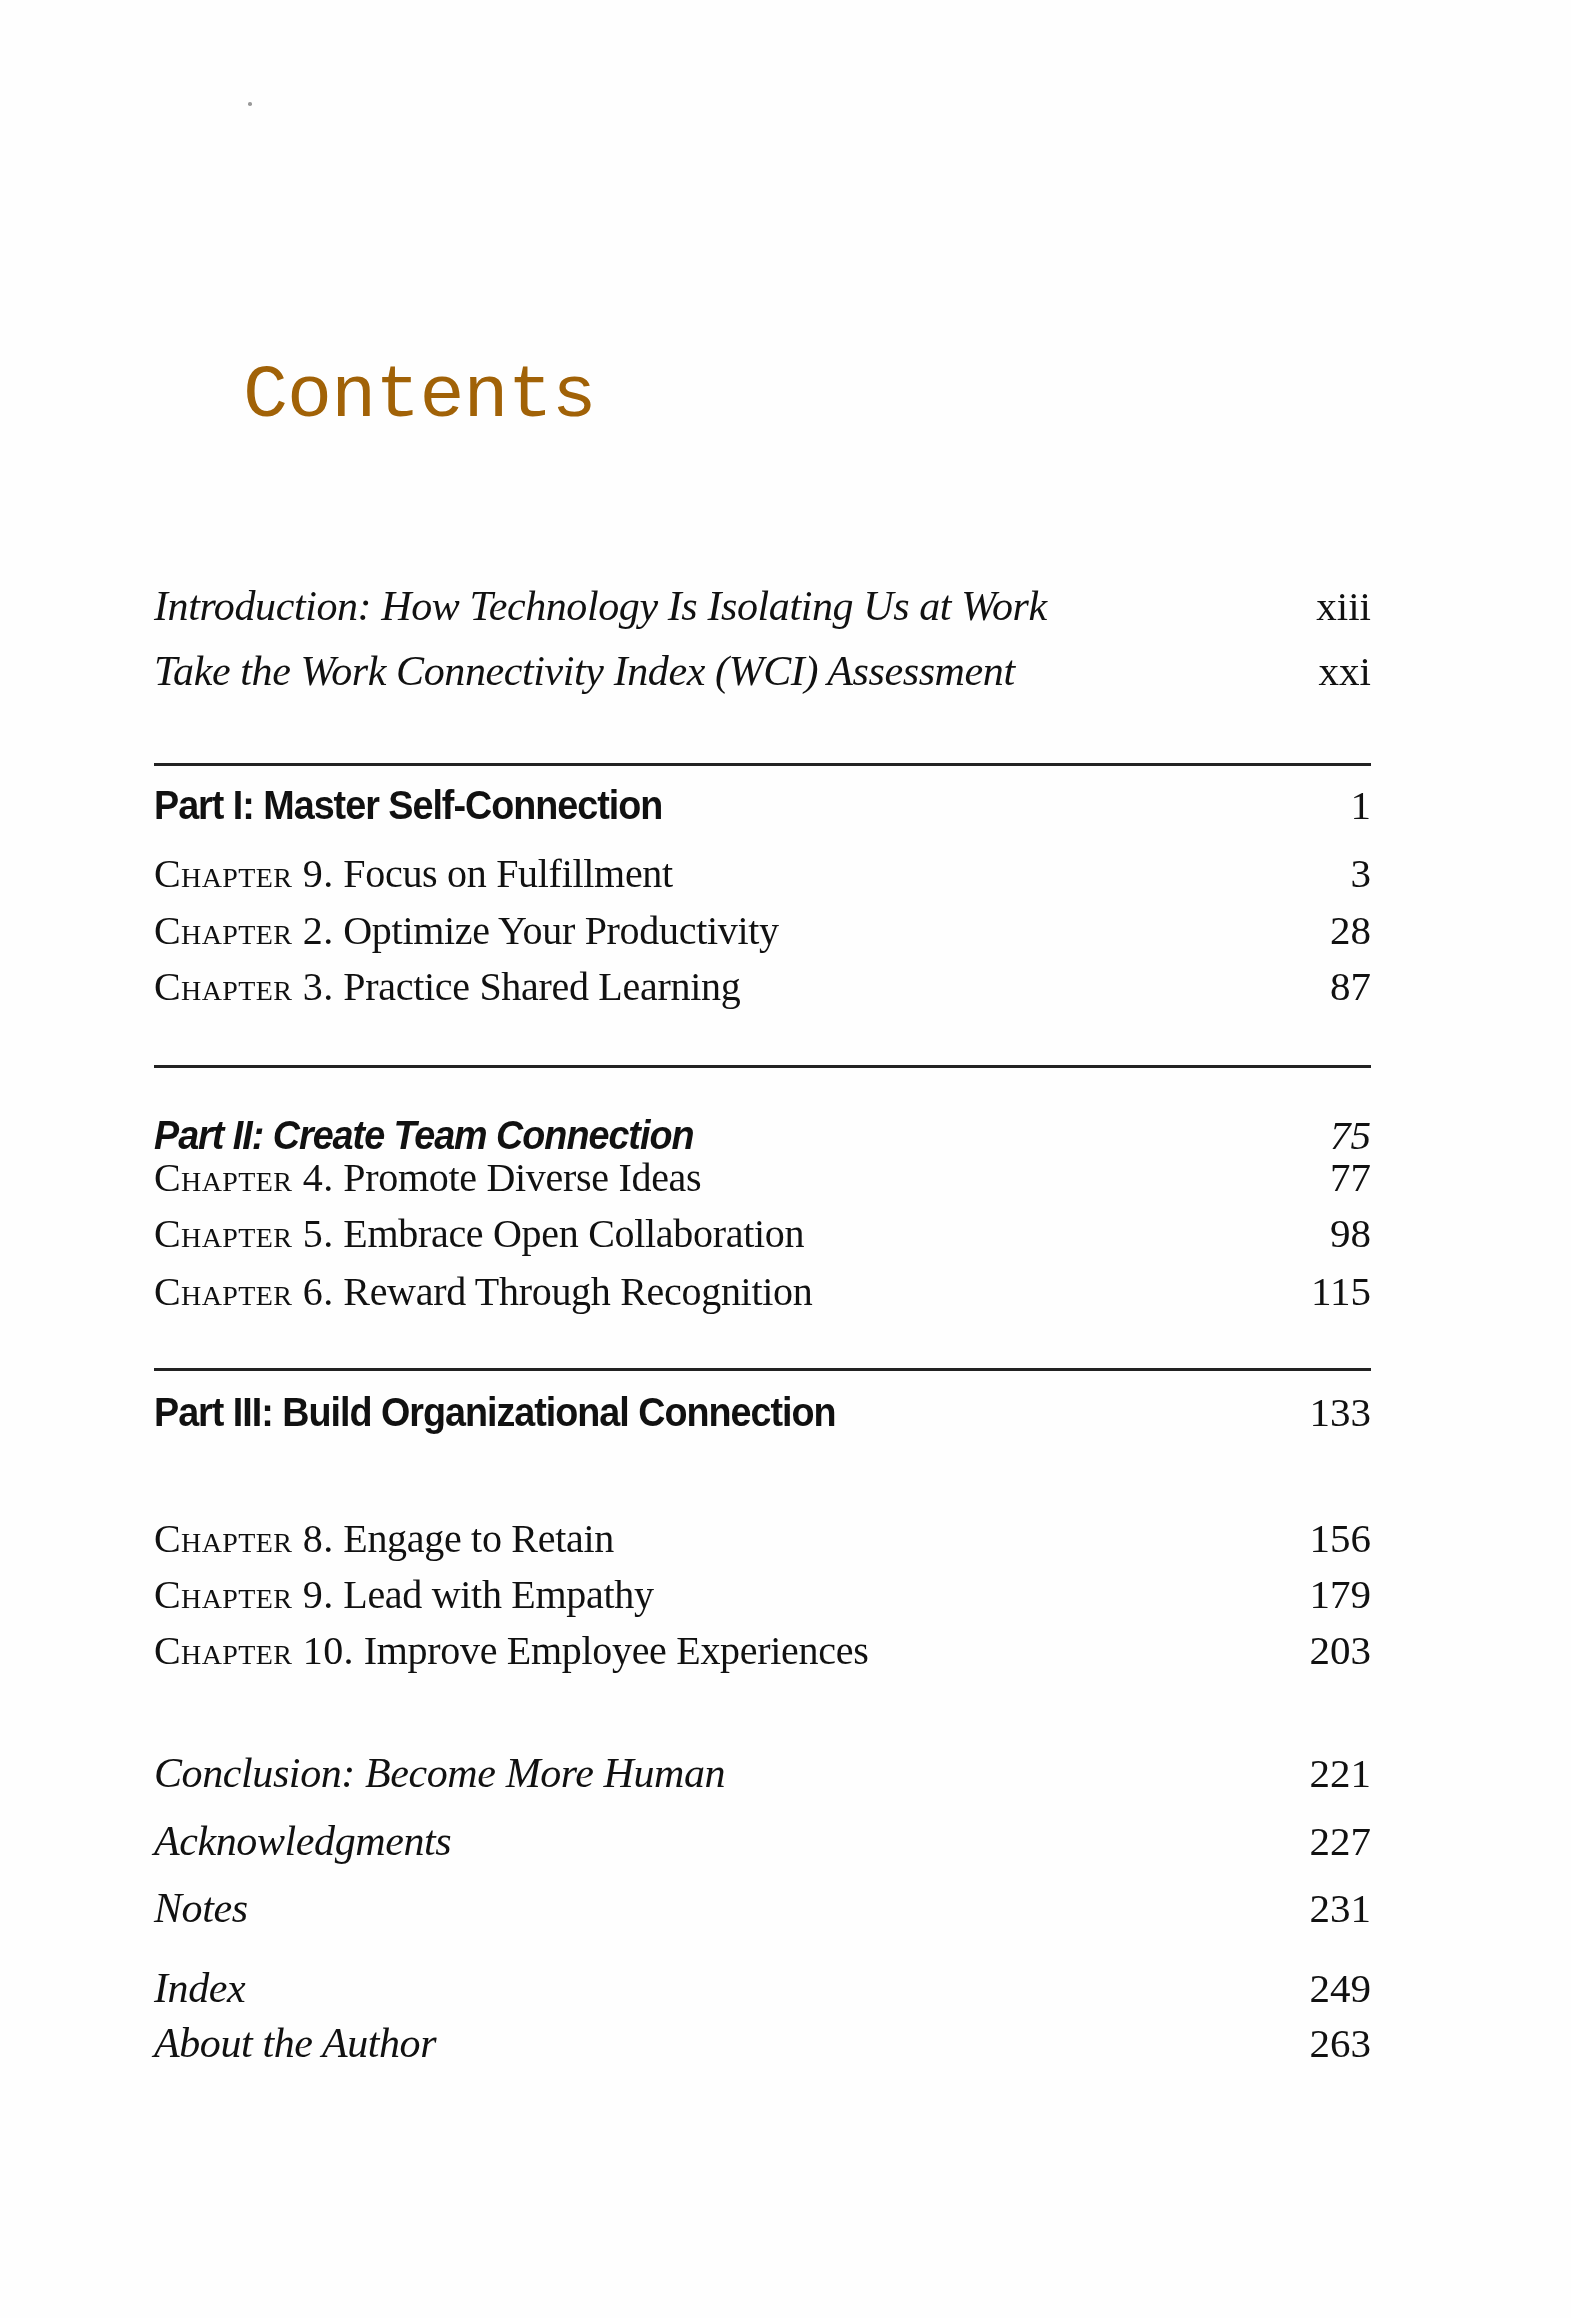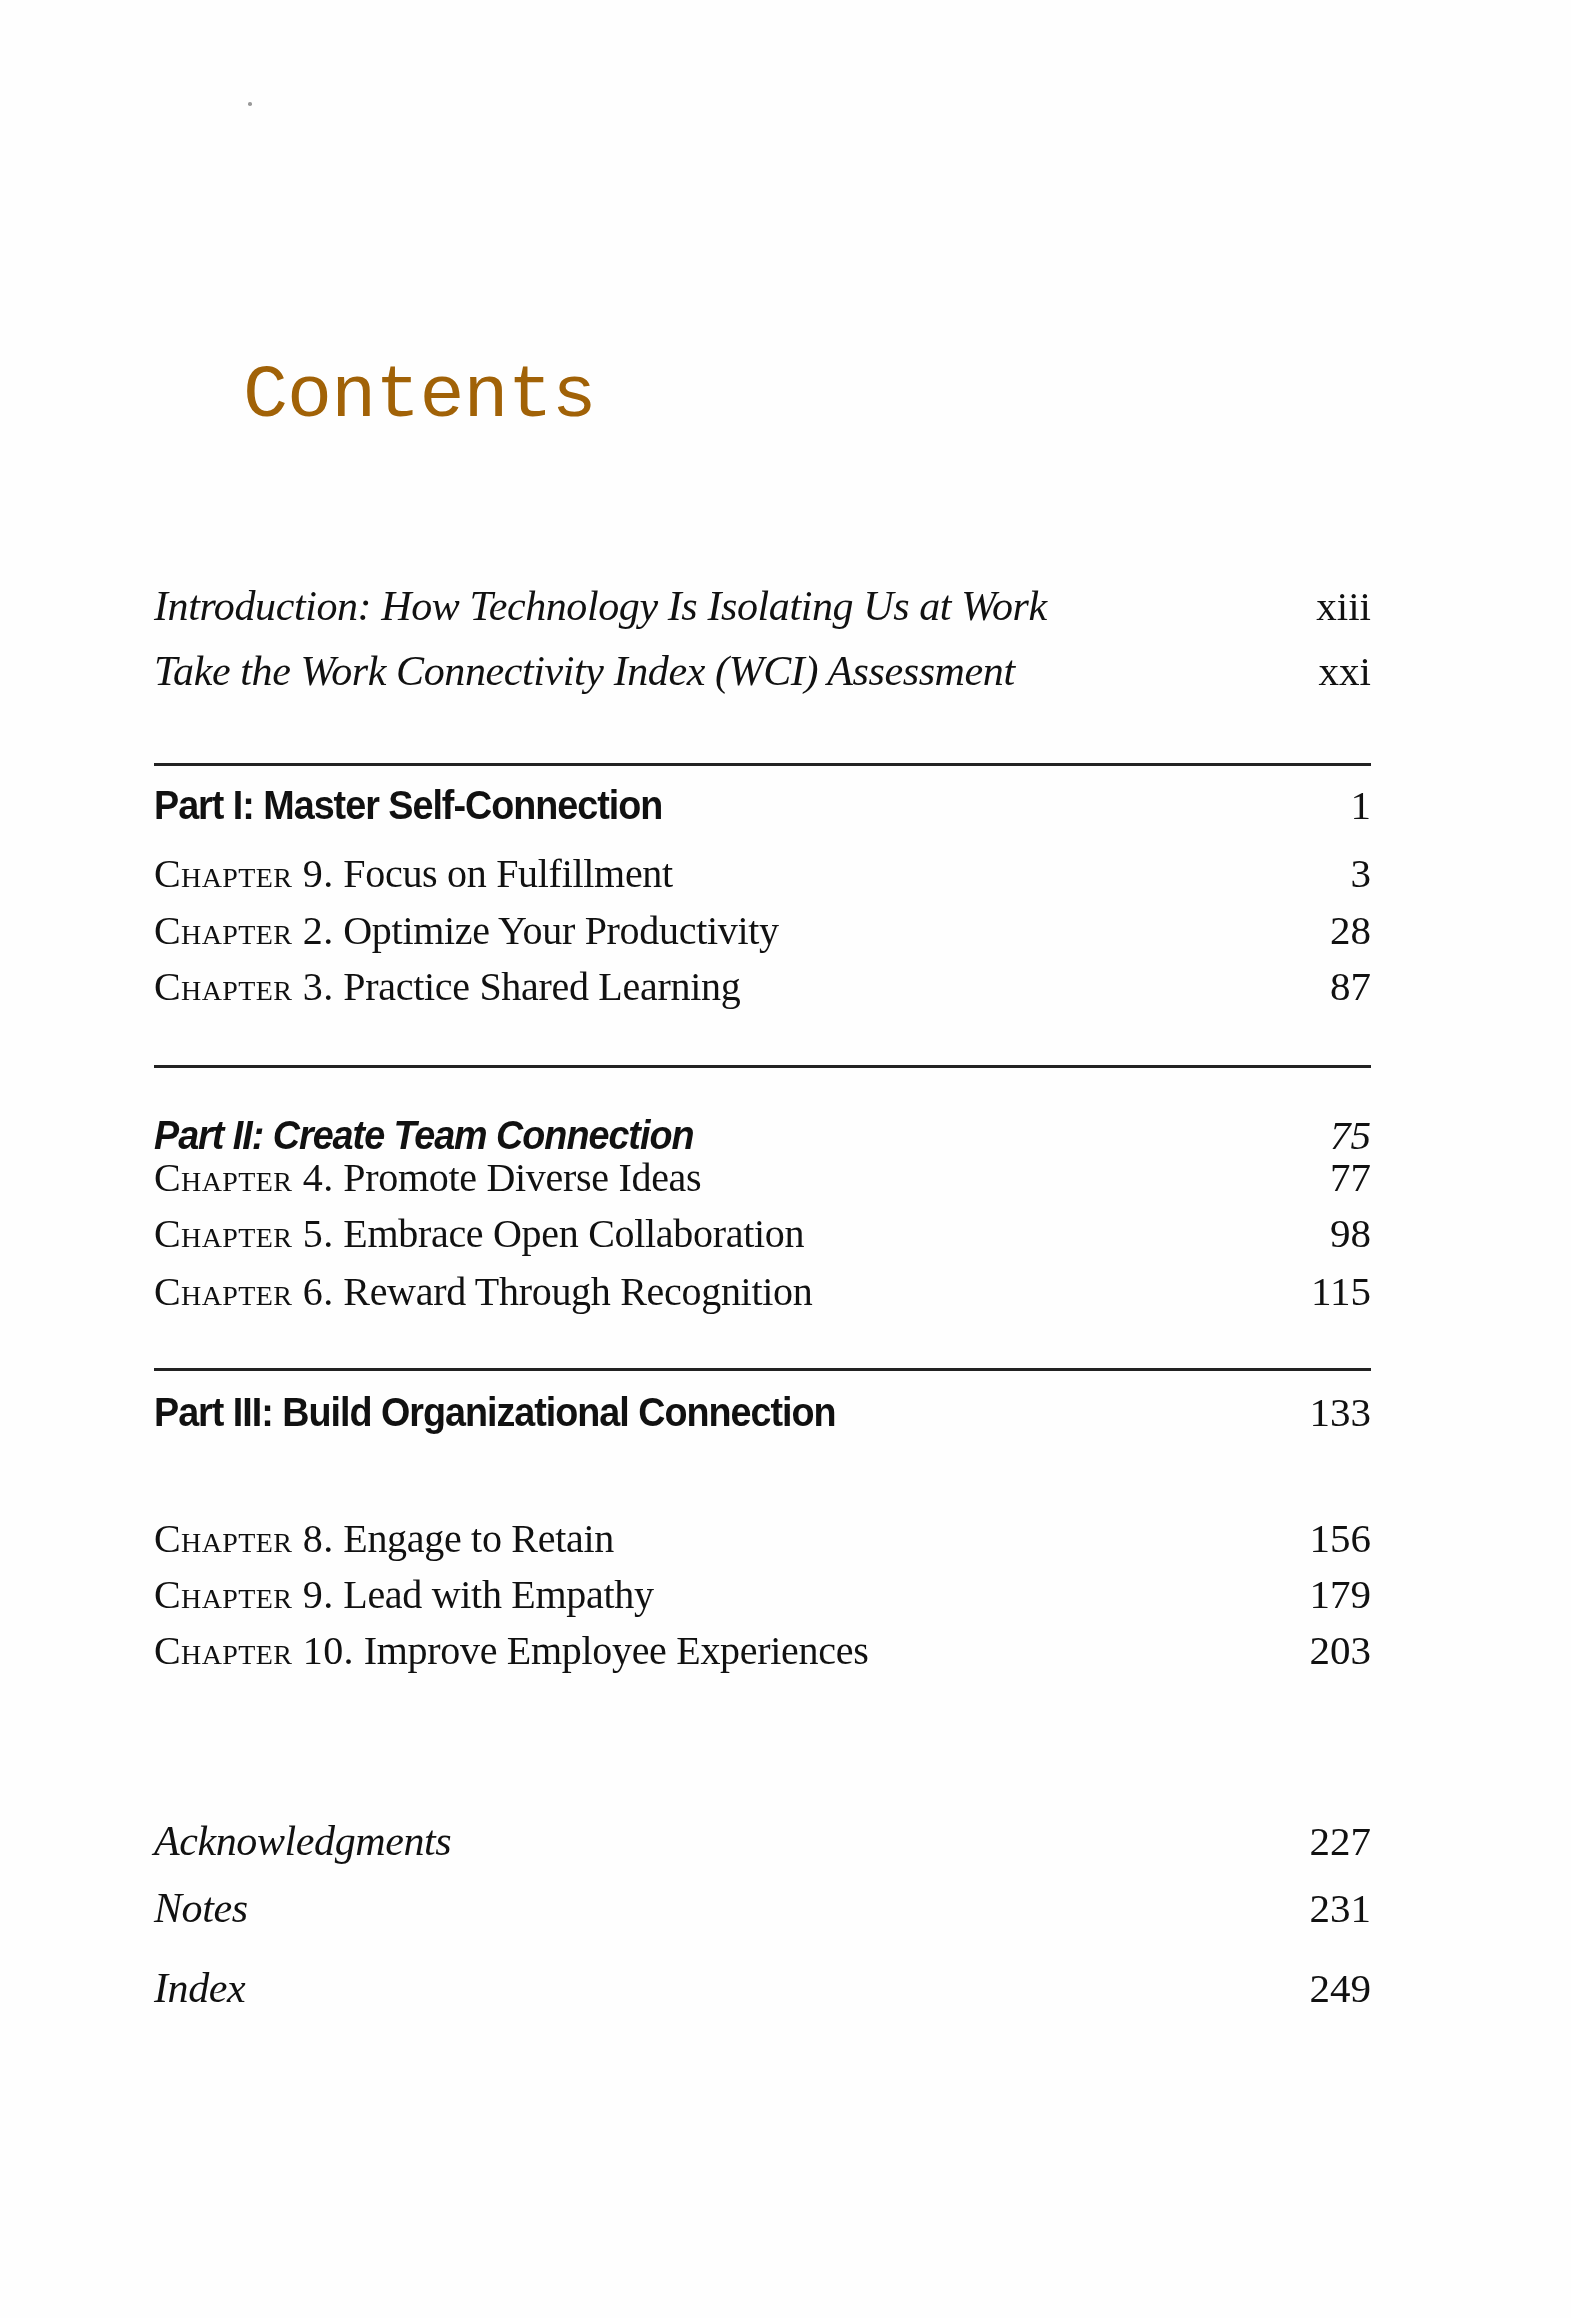--- a/index.html
+++ b/index.html
@@ -162,27 +162,35 @@
   </div>
   <div class="row serif chap" style="top:1567px;">
     <span class="label"><span class="prefix">Chapter 9.</span> <span>Lead with Empathy</span></span>
     <span class="page-num">179</span>
   </div>
   <div class="row serif chap" style="top:1623px;">
     <span class="label"><span class="prefix">Chapter 10.</span> <span>Improve Employee Experiences</span></span>
     <span class="page-num">203</span>
   </div>
 
+  <div class="row serif italic" style="top:1746px;">
+    <span class="label">Conclusion: Become More Human</span>
+    <span class="page-num">221</span>
+  </div>
   <div class="row serif italic" style="top:1814px;">
     <span class="label">Acknowledgments</span>
     <span class="page-num">227</span>
   </div>
   <div class="row serif italic" style="top:1881px;">
     <span class="label">Notes</span>
     <span class="page-num">231</span>
   </div>
   <div class="row serif italic" style="top:1949px;margin-top:12px;">
     <span class="label">Index</span>
     <span class="page-num">249</span>
   </div>
+  <div class="row serif italic" style="top:2016px;">
+    <span class="label">About the Author</span>
+    <span class="page-num">263</span>
+  </div>
 
 </div>
 
 
 </body></html>

